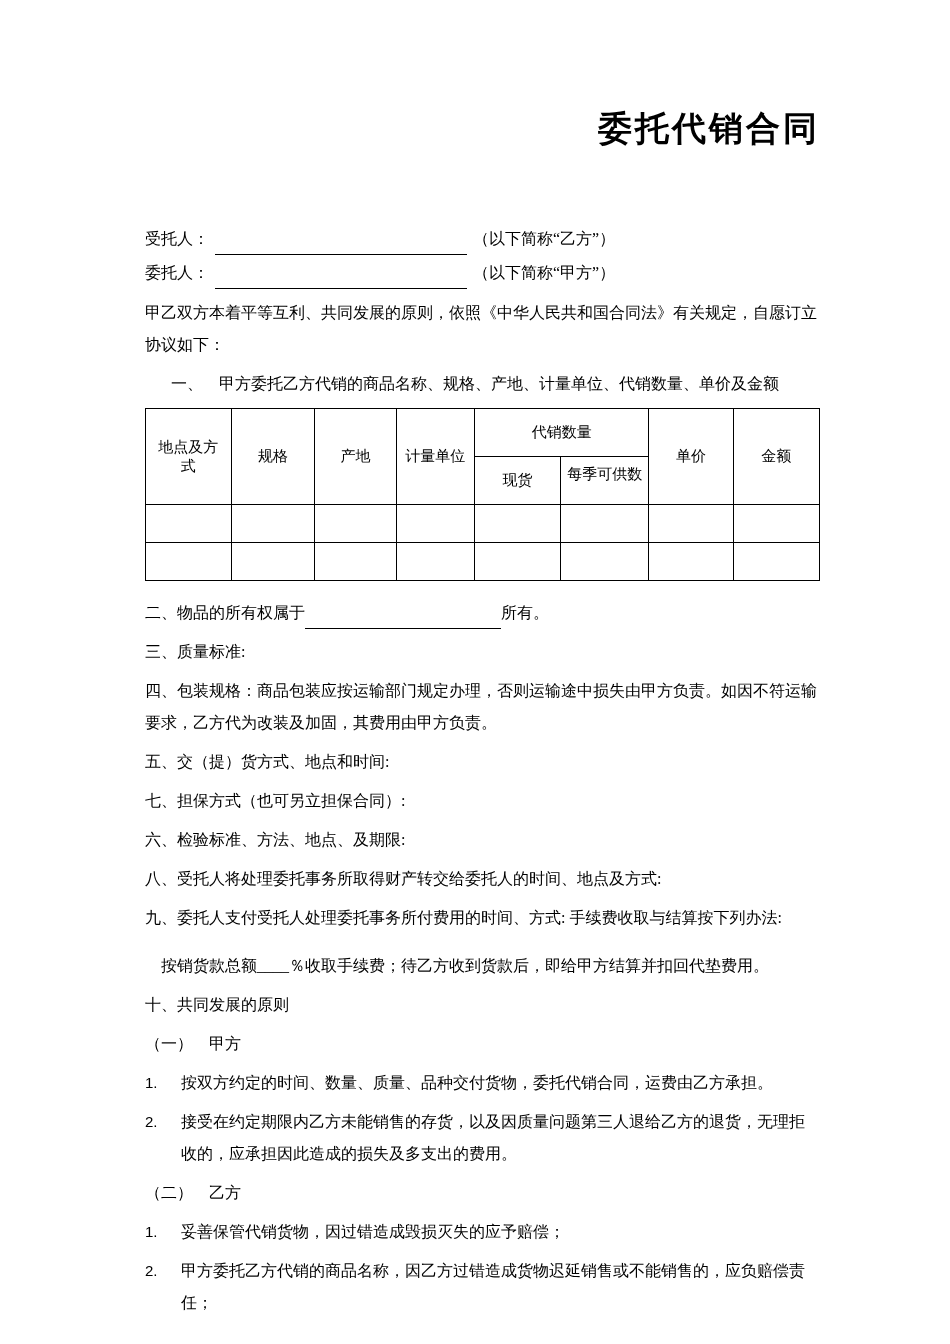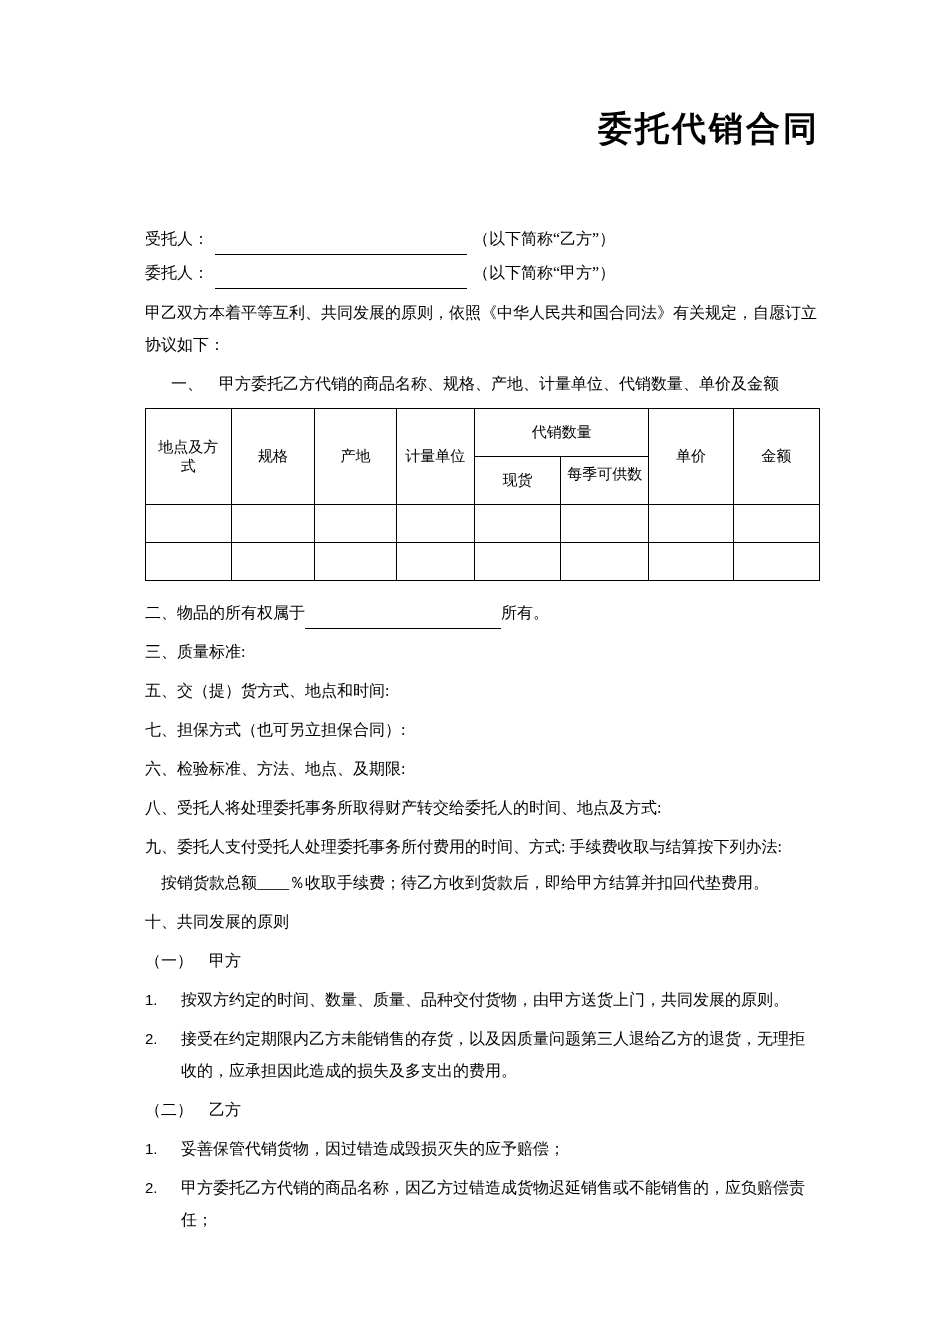--- a/index.html
+++ b/index.html
@@ -150,39 +150,40 @@
     </tr>
   </tbody>
     </table>
 
   <p>
     <span>二、物品的所有权属于</span><span class="blank blank-owner"></span><span>所有。</span>
   </p>
 
   <p>三、质量标准:</p>
 
+  <p>四、包装规格：商品包装应按运输部门规定办理，否则运输途中损失由甲方负责。如因不符运输要求，乙方代为改装及加固，其费用由甲方负责。</p>
 
   <p>五、交（提）货方式、地点和时间:</p>
 
   <p>七、担保方式（也可另立担保合同）:</p>
 
   <p>六、检验标准、方法、地点、及期限:</p>
 
   <p>八、受托人将处理委托事务所取得财产转交给委托人的时间、地点及方式:</p>
 
-  <p style="margin-bottom:4px;">九、委托人支付受托人处理委托事务所付费用的时间、方式: 手续费收取与结算按下列办法:</p>
+  <p style="margin-bottom:16px;">九、委托人支付受托人处理委托事务所付费用的时间、方式: 手续费收取与结算按下列办法:</p>
   <p class="indent">按销货款总额____％收取手续费；待乙方收到货款后，即给甲方结算并扣回代垫费用。</p>
 
   <p>十、共同发展的原则</p>
 
   <p class="section-heading">（一）　甲方</p>
 
   <div class="list-item">
     <span class="num">1.</span>
-    <span class="txt">按双方约定的时间、数量、质量、品种交付货物，由甲方送货上门，共同发展的原则。</span>
+    <span class="txt">按双方约定的时间、数量、质量、品种交付货物，委托代销合同，运费由乙方承担。</span>
   </div>
   <div class="list-item">
     <span class="num">2.</span>
     <span class="txt">接受在约定期限内乙方未能销售的存货，以及因质量问题第三人退给乙方的退货，无理拒收的，应承担因此造成的损失及多支出的费用。</span>
   </div>
 
   <p class="section-heading">（二）　乙方</p>
 
   <div class="list-item">
     <span class="num">1.</span>

